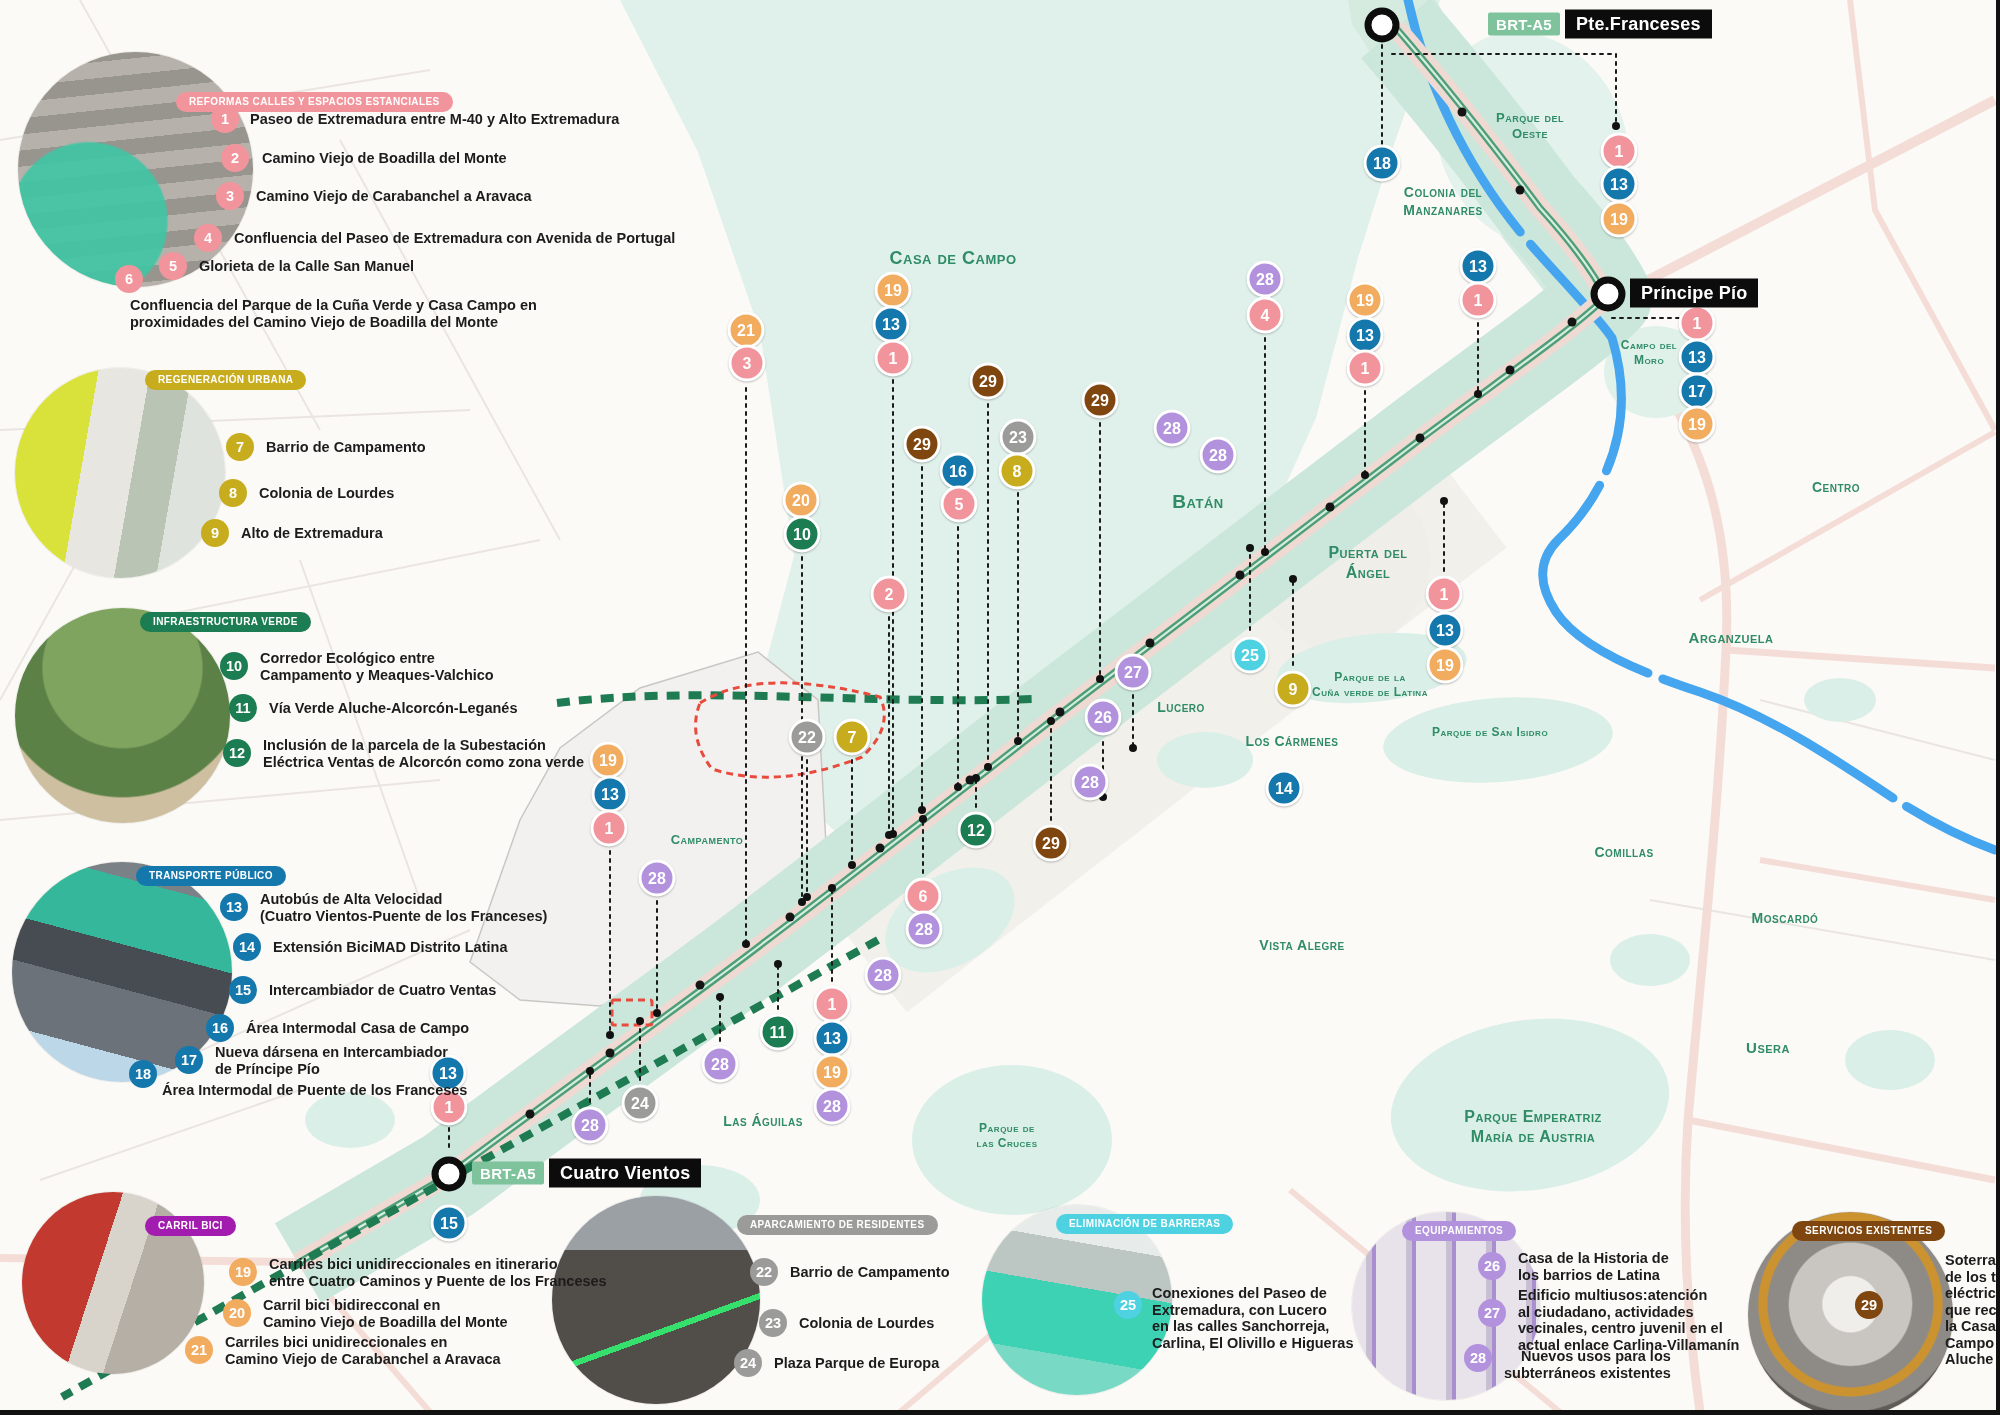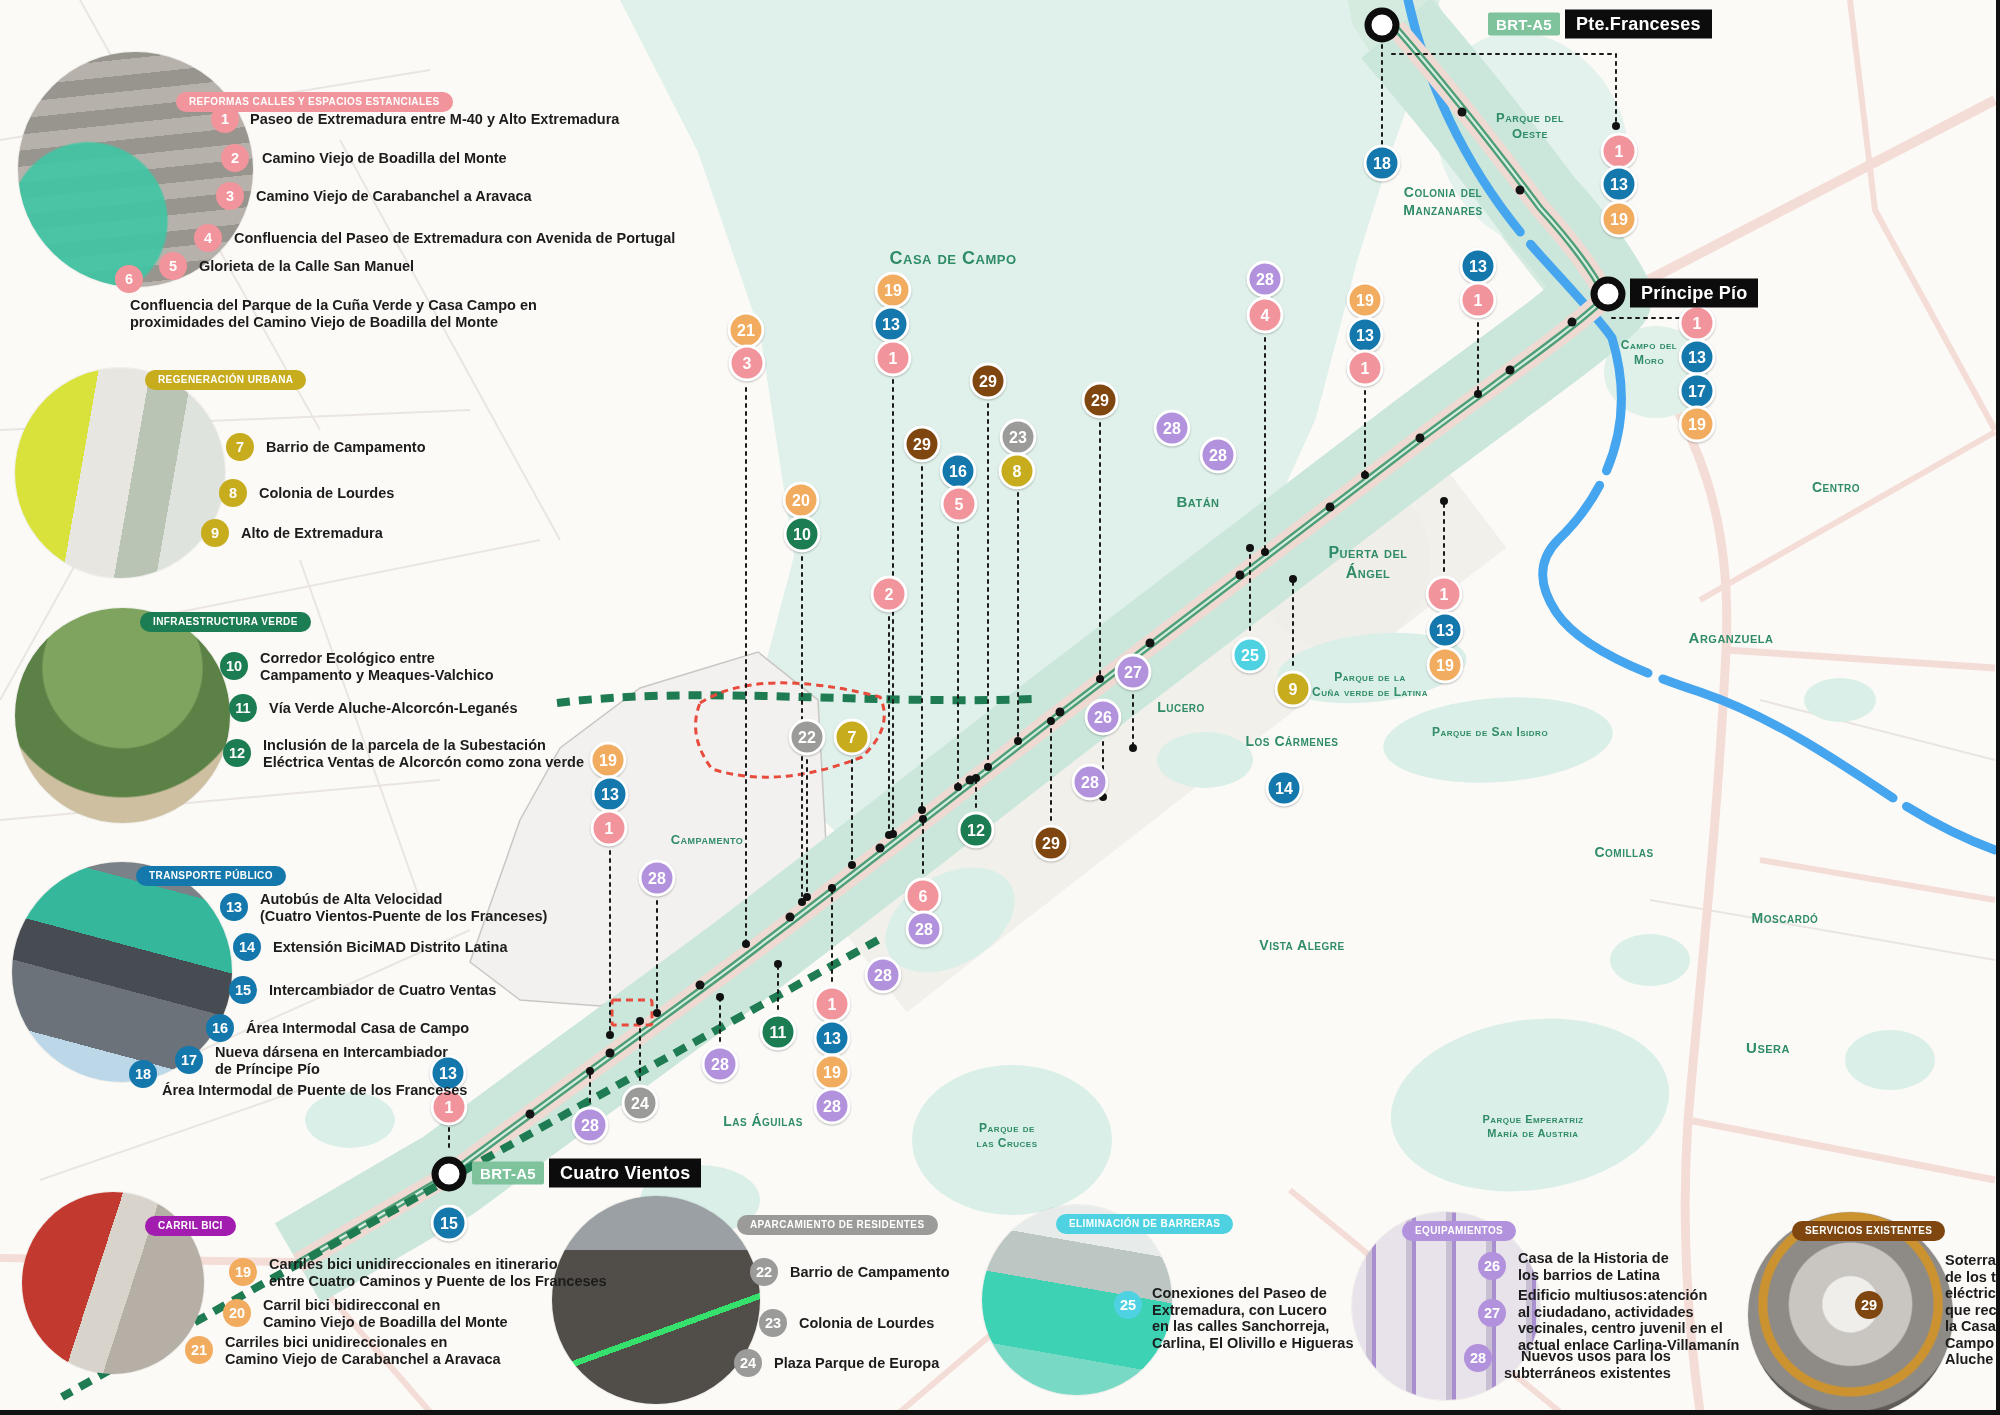--- a/index.html
+++ b/index.html
@@ -236,21 +236,21 @@
       <div class="rlabel" style="left: 1649px; top: 353px; font-size: 12px;">
         <div>Campo del</div>
         <div>Moro</div>
       </div>
       <div class="rlabel" style="left: 1836px; top: 488px; font-size: 14px;">
         <div>Centro</div>
       </div>
       <div class="rlabel" style="left: 1731px; top: 638px; font-size: 15px;">
         <div>Arganzuela</div>
       </div>
-      <div class="rlabel" style="left: 1198px; top: 502px; font-size: 15px;">
+      <div class="rlabel" style="left: 1198px; top: 502px; font-size: 19px;">
         <div>Batán</div>
       </div>
       <div class="rlabel" style="left: 1368px; top: 563px; font-size: 16px;">
         <div>Puerta del</div>
         <div>Ángel</div>
       </div>
       <div class="rlabel" style="left: 1181px; top: 708px; font-size: 14px;">
         <div>Lucero</div>
       </div>
       <div class="rlabel" style="left: 1292px; top: 742px; font-size: 14px;">
@@ -268,21 +268,21 @@
       <div class="rlabel" style="left: 1768px; top: 1048px; font-size: 15px;">
         <div>Usera</div>
       </div>
       <div class="rlabel" style="left: 763px; top: 1122px; font-size: 14px;">
         <div>Las Águilas</div>
       </div>
       <div class="rlabel" style="left: 1007px; top: 1136px; font-size: 12px;">
         <div>Parque de</div>
         <div>las Cruces</div>
       </div>
-      <div class="rlabel" style="left: 1533px; top: 1127px; font-size: 11px;">
+      <div class="rlabel" style="left: 1533px; top: 1127px; font-size: 16px;">
         <div>Parque Emperatriz</div>
         <div>María de Austria</div>
       </div>
       <div class="rlabel" style="left: 1490px; top: 732px; font-size: 12px;">
         <div>Parque de San Isidro</div>
       </div>
       <div class="rlabel" style="left: 1370px; top: 685px; font-size: 12px;">
         <div>Parque de la</div>
         <div>Cuña verde de Latina</div>
       </div>

